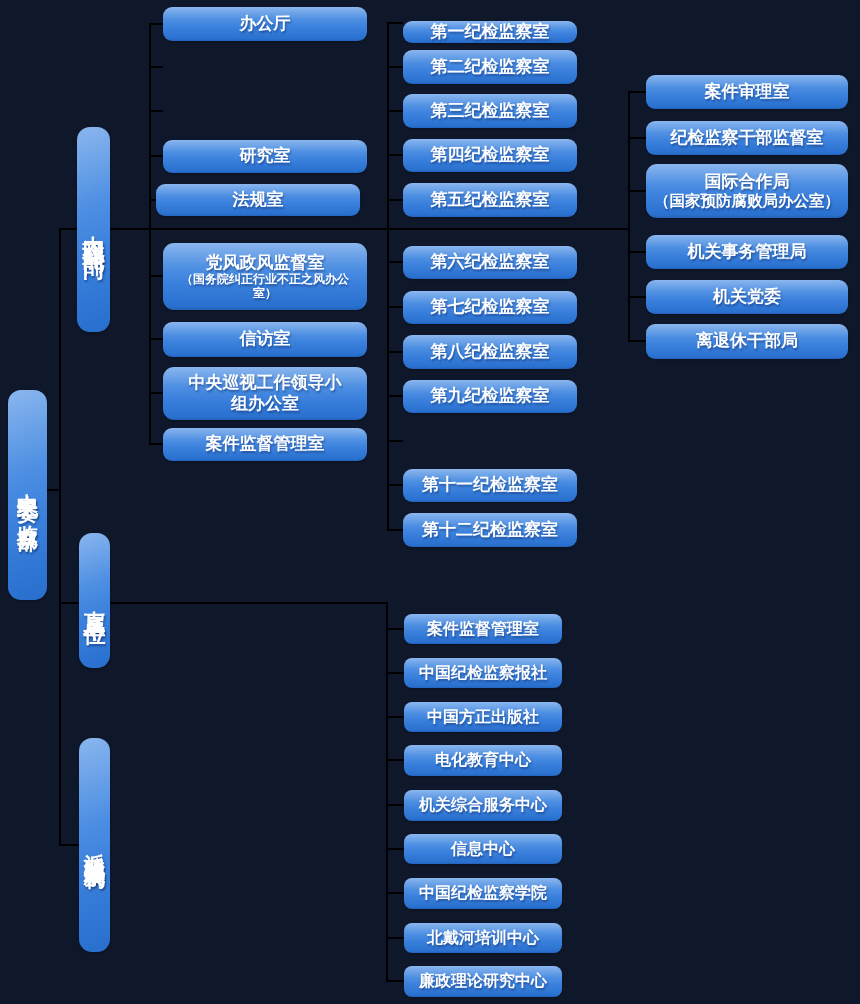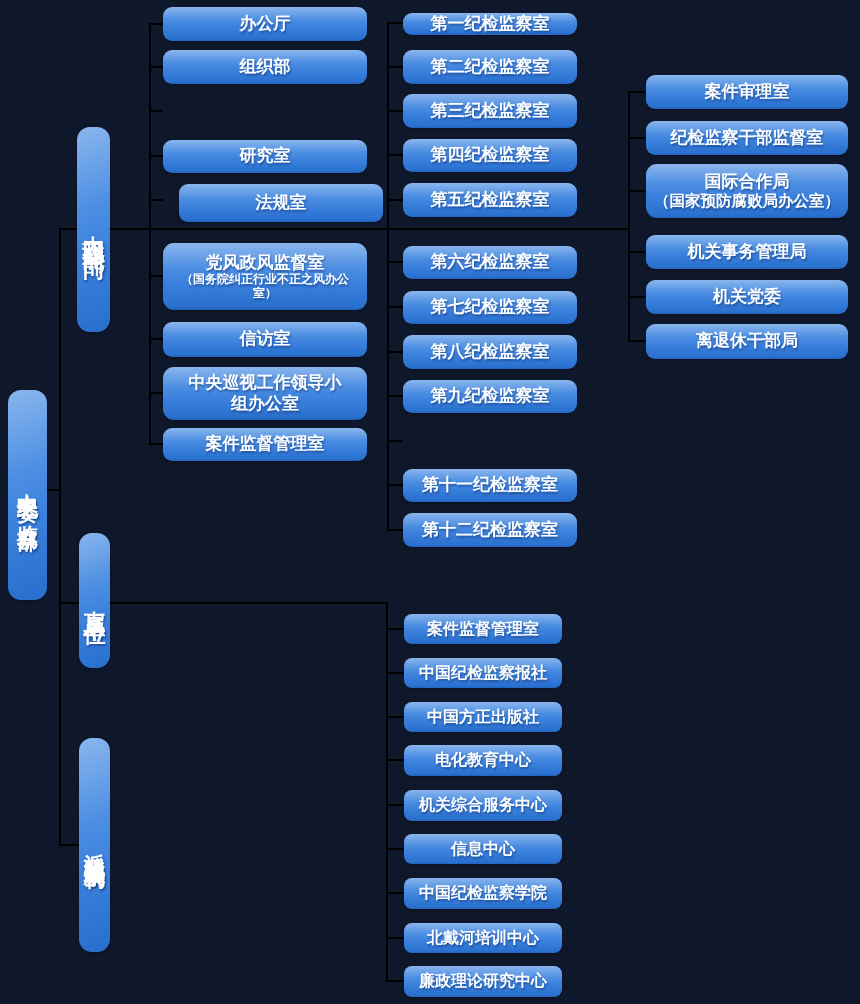--- a/index.html
+++ b/index.html
@@ -96,44 +96,41 @@
   <div class="vnode" style="left:79px;top:533px;width:31px;height:135px">
     <span class="lbl">直属单位</span>
   </div>
   <div class="vnode" style="left:79px;top:738px;width:31px;height:214px;font-size:21px;letter-spacing:2px">
     <span class="lbl">派驻纪检监察机构</span>
   </div>
 
   <div class="node" style="left:163px;top:7px;width:204px;height:34px">
     <span class="lbl">办公厅</span>
     </div>
-  <div class="node" style="left:163px;top:50px;width:204px;height:34px">
-    <span class="lbl">组织部</span>
-    </div>
   <div class="node" style="left:163px;top:140px;width:204px;height:33px">
     <span class="lbl">研究室</span>
     </div>
-  <div class="node" style="left:179px;top:184px;width:204px;height:38px">
+  <div class="node" style="left:156px;top:184px;width:204px;height:32px">
     <span class="lbl">法规室</span>
     </div>
   <div class="node" style="left:163px;top:243px;width:204px;height:67px;border-radius:11px">
     <span class="lbl">党风政风监督室</span>
     <span class="sub" style="max-width:178px">（国务院纠正行业不正之风办公室）</span>
     </div>
   <div class="node" style="left:163px;top:322px;width:204px;height:35px">
     <span class="lbl">信访室</span>
     </div>
   <div class="node" style="left:163px;top:367px;width:204px;height:53px;border-radius:11px">
     <span class="lbl" style="max-width:165px">中央巡视工作领导小组办公室</span>
     </div>
   <div class="node" style="left:163px;top:428px;width:204px;height:33px">
     <span class="lbl">案件监督管理室</span>
     </div>
 
-  <div class="node" style="left:403px;top:13px;width:174px;height:22px">
+  <div class="node" style="left:403px;top:21px;width:174px;height:22px">
     <span class="lbl">第一纪检监察室</span>
     </div>
   <div class="node" style="left:403px;top:50px;width:174px;height:34px">
     <span class="lbl">第二纪检监察室</span>
     </div>
   <div class="node" style="left:403px;top:94px;width:174px;height:34px">
     <span class="lbl">第三纪检监察室</span>
     </div>
   <div class="node" style="left:403px;top:139px;width:174px;height:33px">
     <span class="lbl">第四纪检监察室</span>

